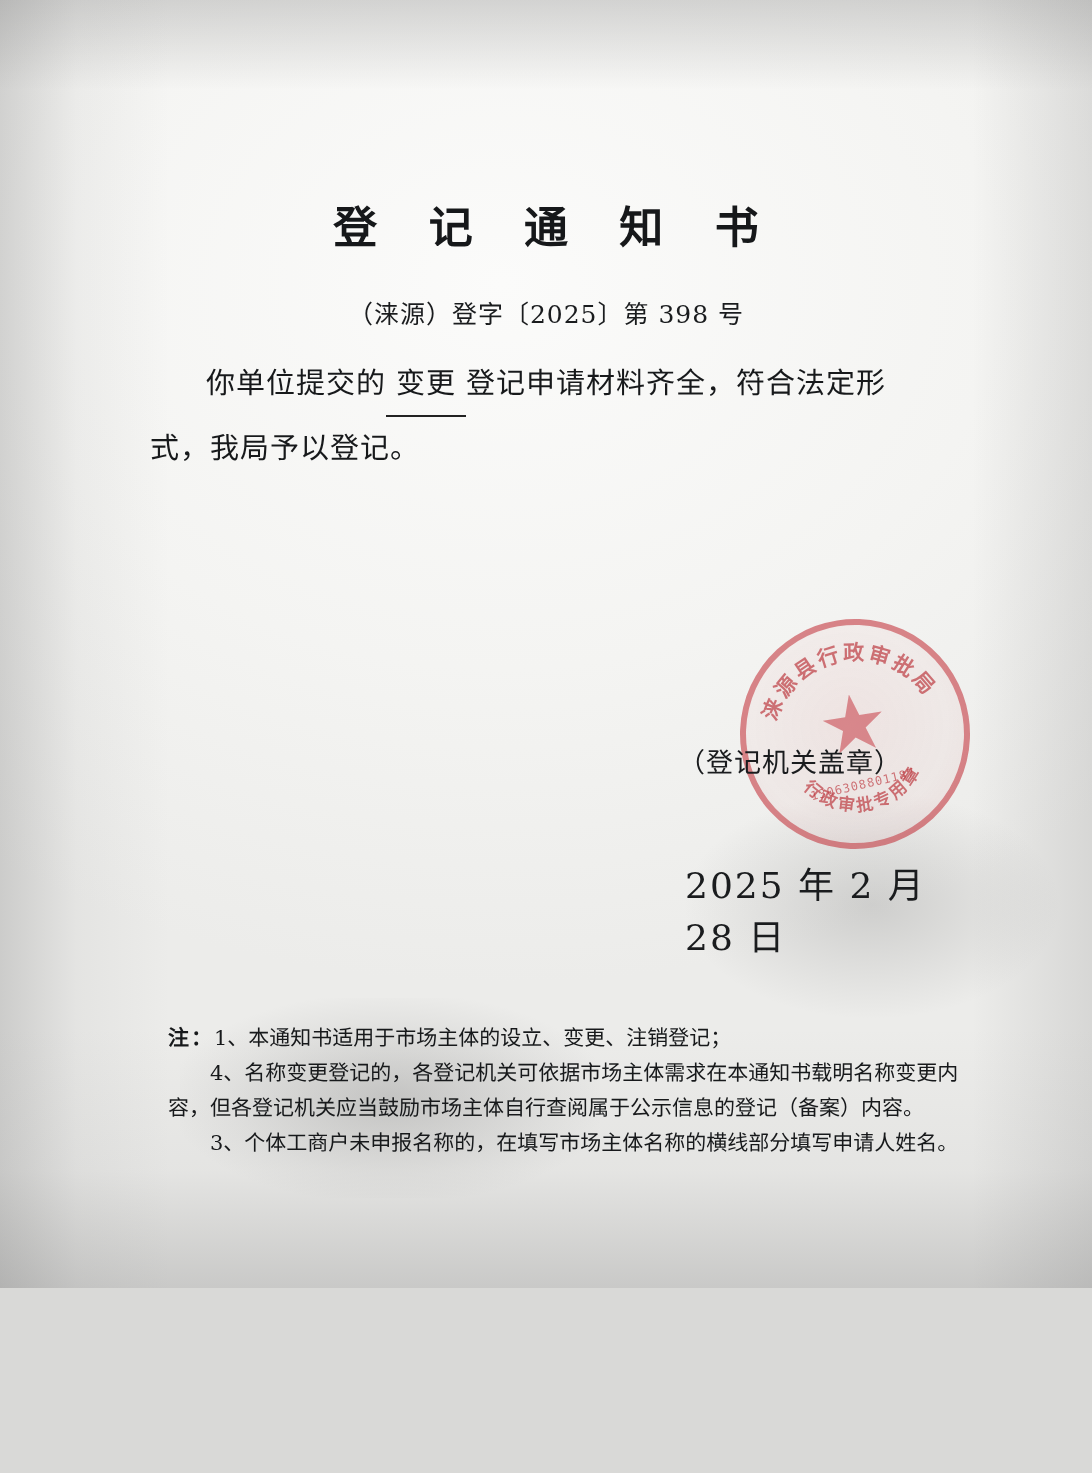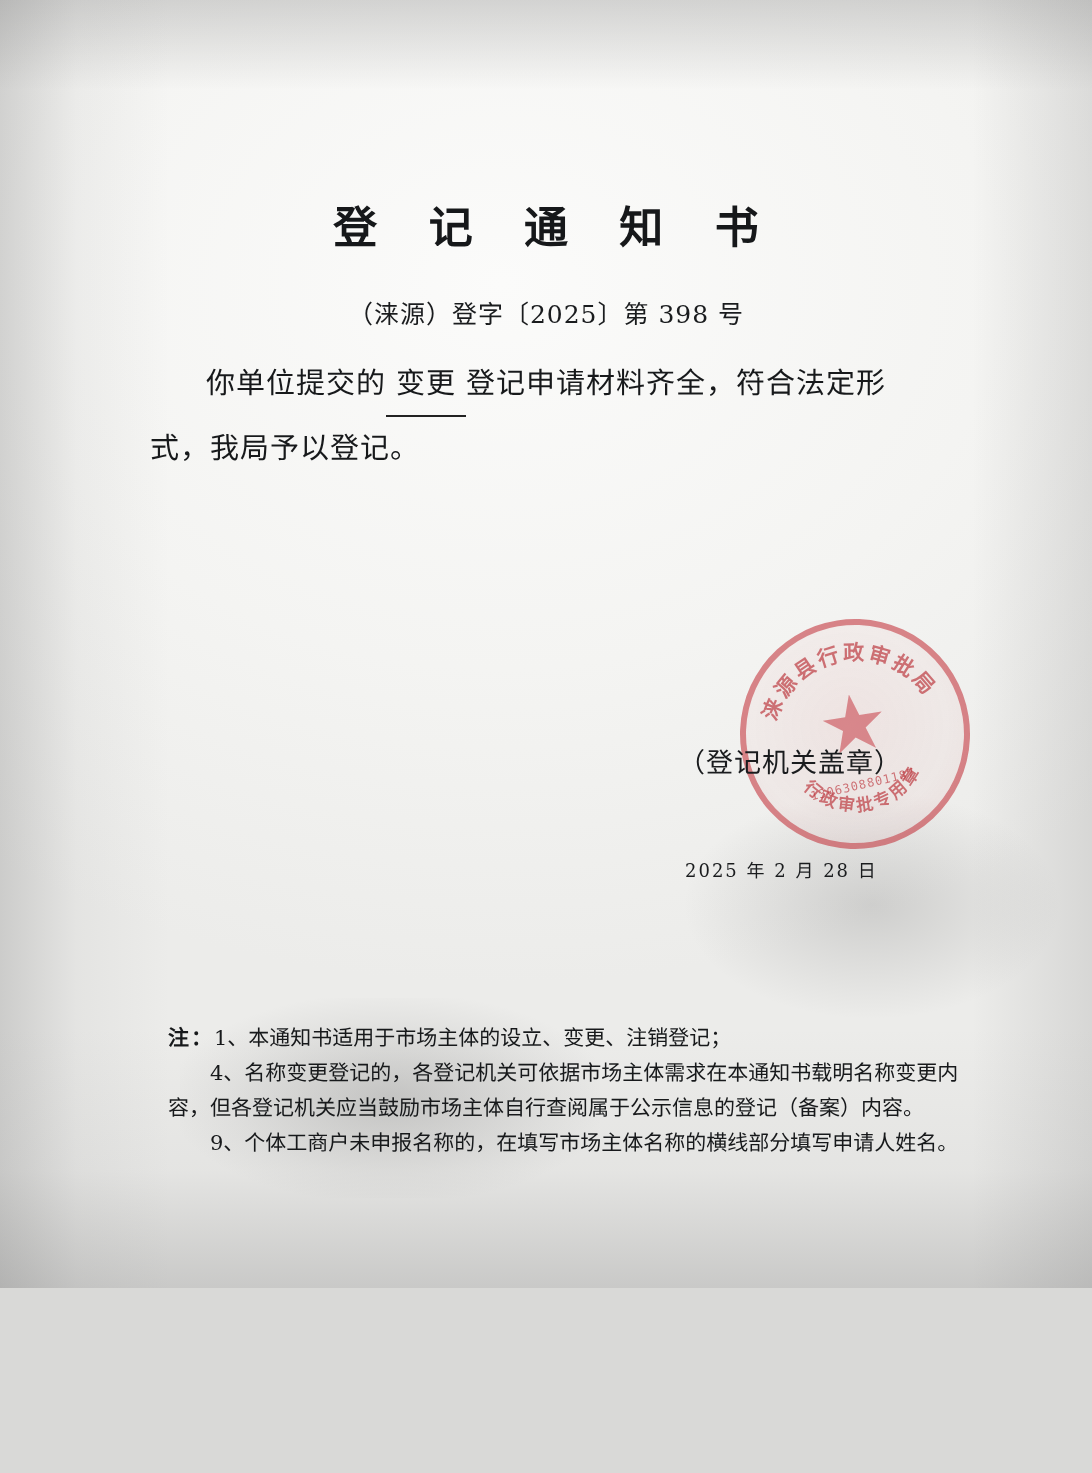--- a/index.html
+++ b/index.html
@@ -140,21 +140,21 @@
     left: 528px;
     top: 130px;
     font-size: 27px;
     color: #1a1c1e;
     letter-spacing: 1px;
   }
   .sign-date {
     position: absolute;
     left: 535px;
     top: 245px;
-    font-size: 18px;
+    font-size: 36px;
     color: #1a1c1e;
     letter-spacing: 2px;
   }
 
   
   .seal {
     position: absolute;
     left: 590px;
     top: 8px;
     width: 218px;
@@ -265,16 +265,16 @@
       <div class="sign-date">2025 年 2 月 28 日</div>
     </div>
 
   </div>
 
   <div class="notes">
     <div class="note-line">
       <span class="notes-label">注：</span><span>1、本通知书适用于市场主体的设立、变更、注销登记；</span>
     </div>
     <div class="note-line indent">4、名称变更登记的，各登记机关可依据市场主体需求在本通知书载明名称变更内容，但各登记机关应当鼓励市场主体自行查阅属于公示信息的登记（备案）内容。</div>
-    <div class="note-line indent">9、个体工商户未申报名称的，在填写市场主体名称的横线部分填写申请人姓名。</div>
+    <div class="note-line indent">3、个体工商户未申报名称的，在填写市场主体名称的横线部分填写申请人姓名。</div>
   </div>
 
 </div>
 
 </body></html>

